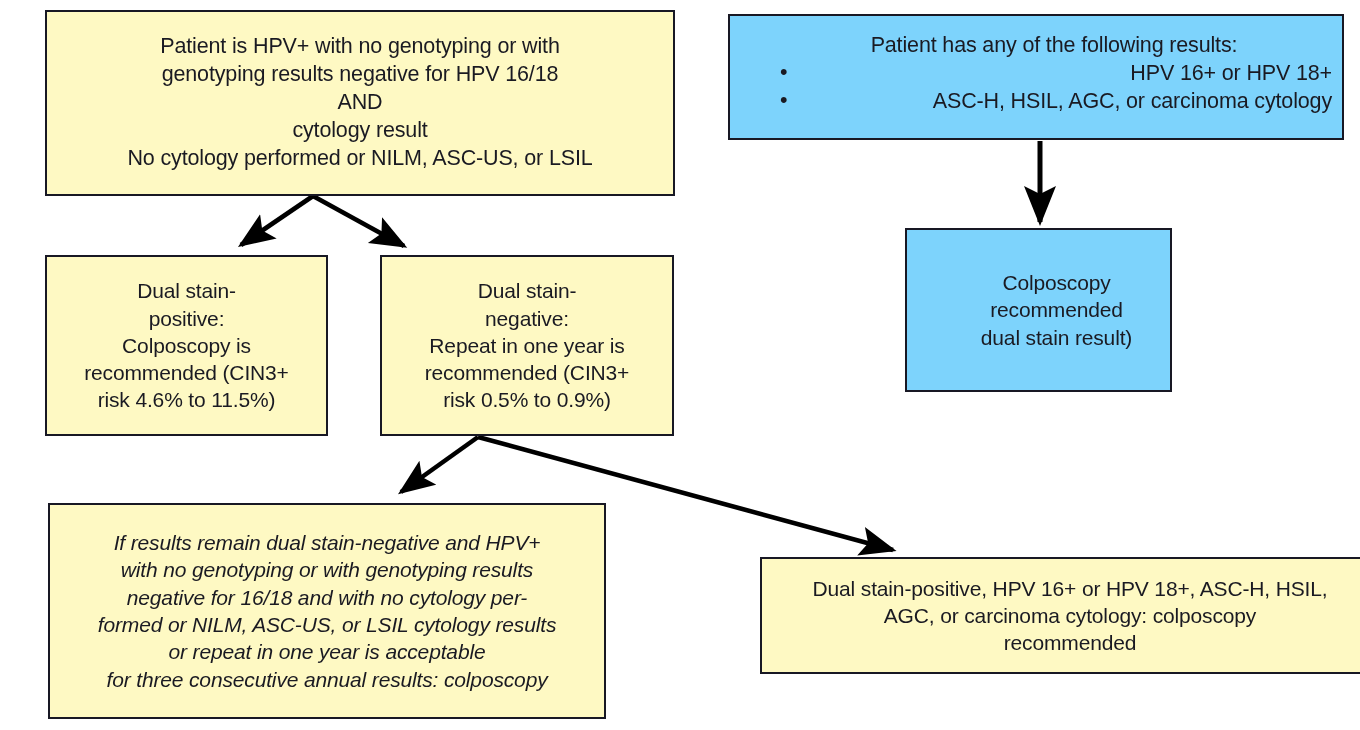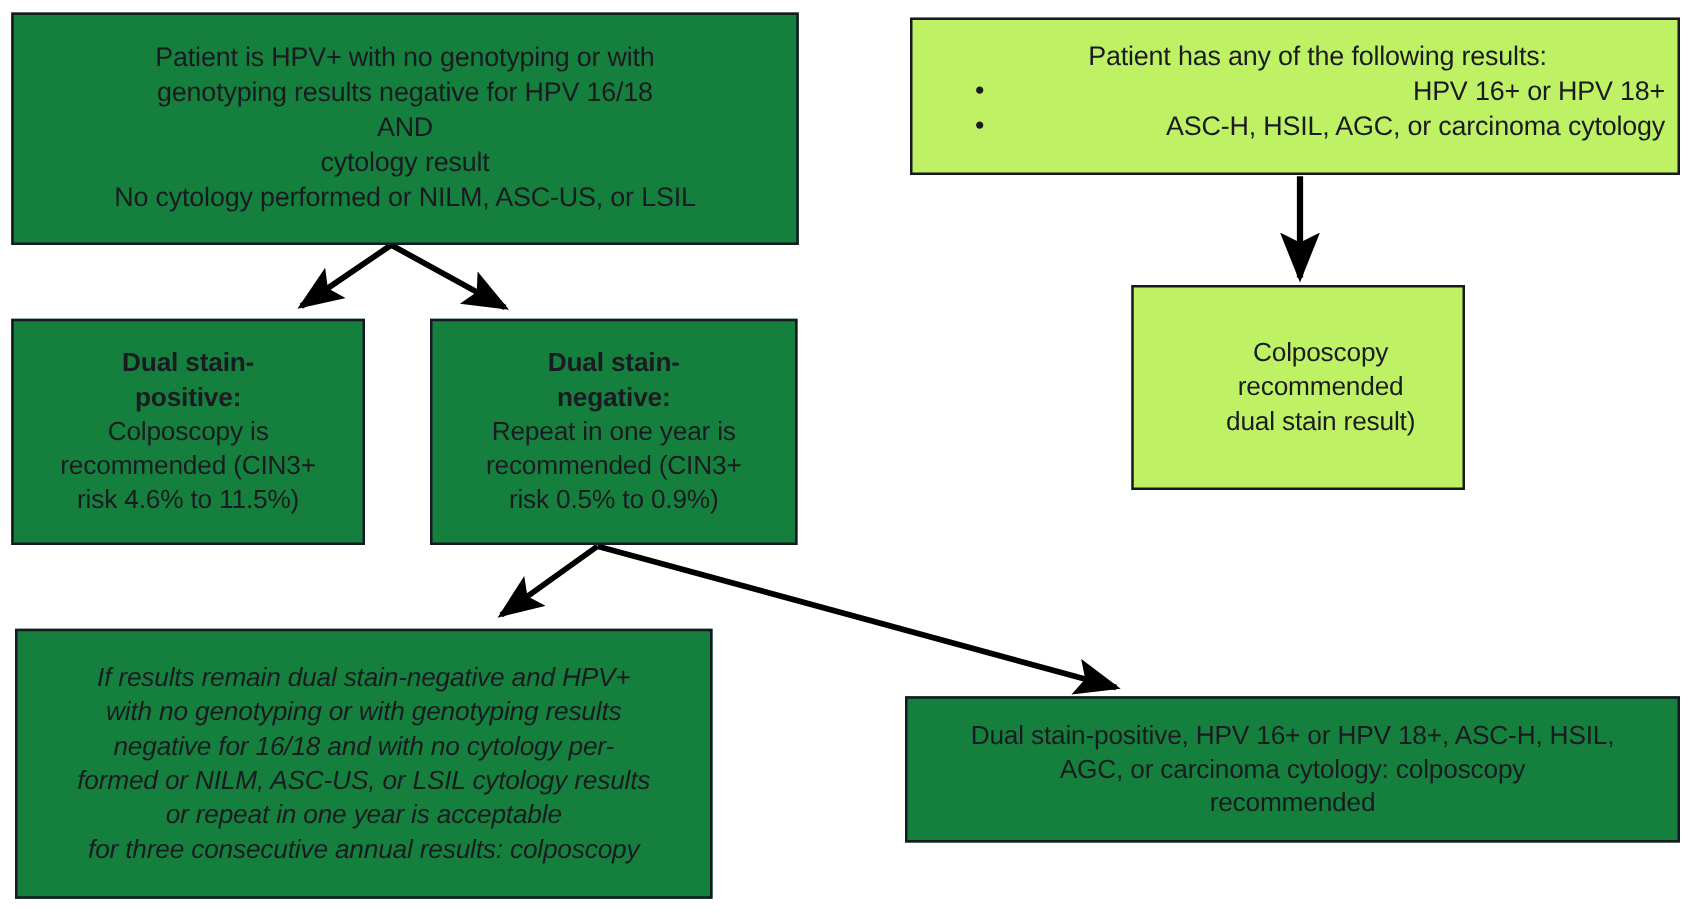--- a/index.html
+++ b/index.html
@@ -29,25 +29,25 @@
     justify-content: center;
     text-align: center;
     line-height: 1.30;
     letter-spacing: -0.15px;
   }
   .node .inner {
     width: 100%;
     padding: 0 10px;
     box-sizing: border-box;
   }
-  .fill-periwinkle { background: #15803d; }
-  .fill-lightblue  { background: #bef264; padding-left: 36px; }
+  .fill-periwinkle { background: #fef9c3; margin-left: 36px; }
+  .fill-lightblue  { background: #7dd3fc; padding-left: 36px; }
 
   .line { white-space: nowrap; }
-  .bold { font-weight: bold; text-align: center; }
+  .bold { font-weight: normal; text-align: center; }
 
   .bullets {
     text-align: right;
     margin: 0;
     padding: 0;
     list-style: none;
   }
   .bullets li {
     position: relative;
     padding-left: 20px;

